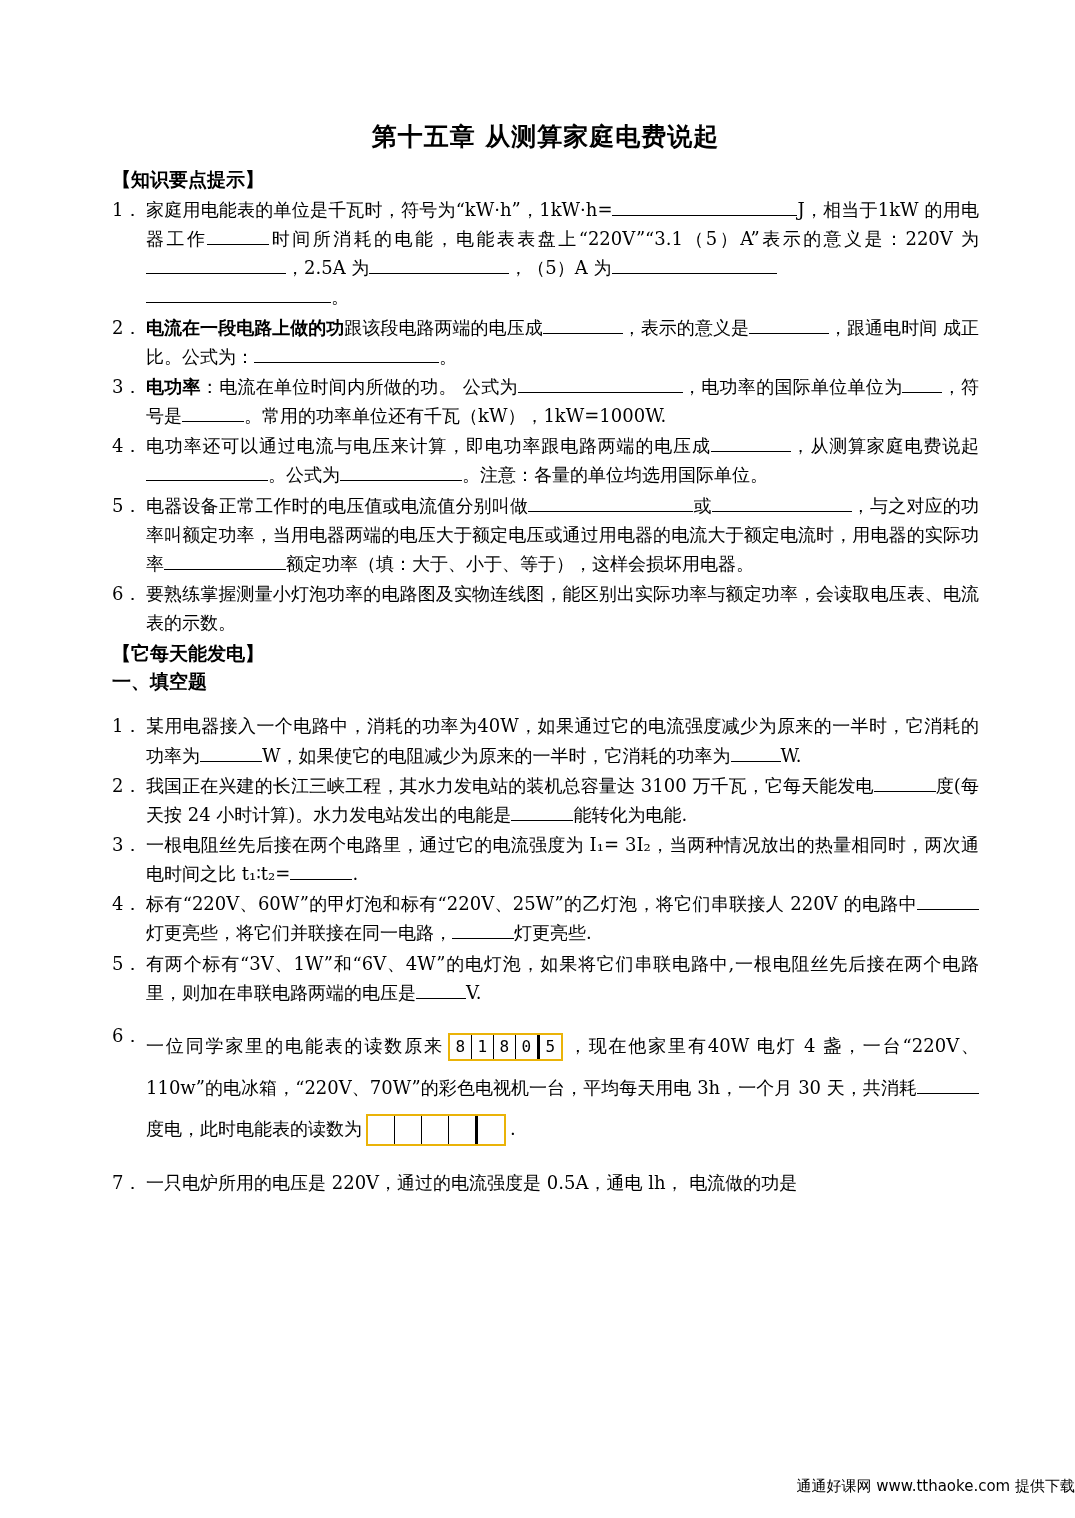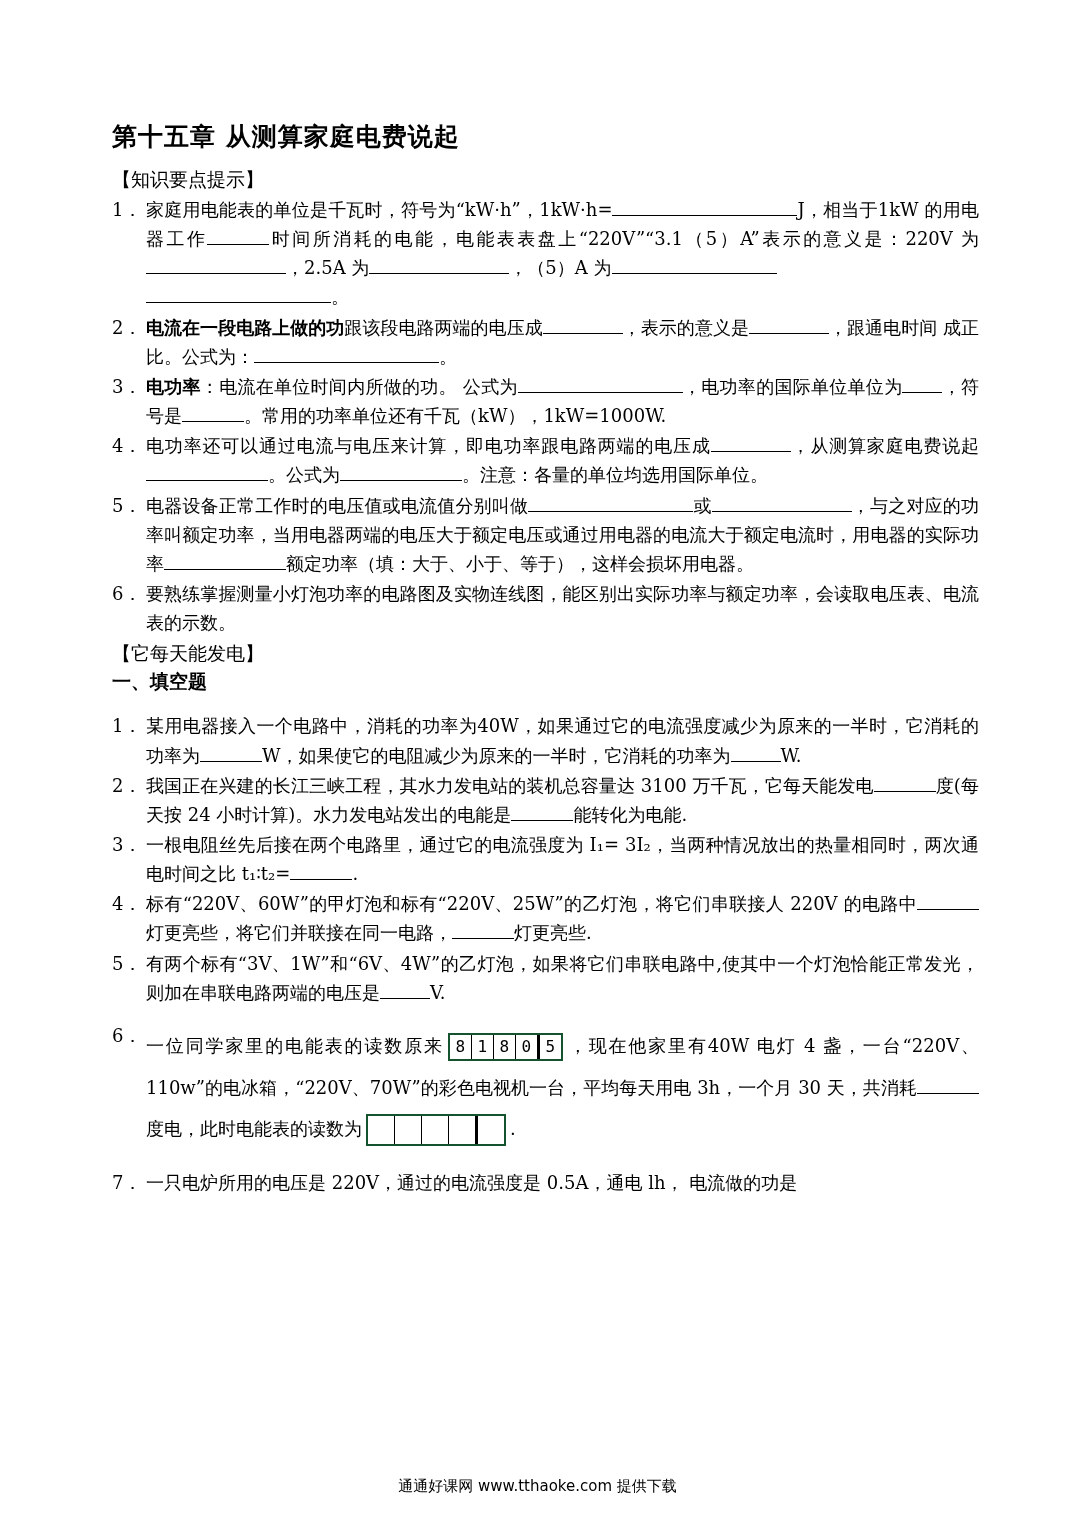--- a/index.html
+++ b/index.html
@@ -16,30 +16,30 @@
     overflow: hidden;
   }
   .page {
     position: relative;
     width: 1075px;
     height: 1518px;
     box-sizing: border-box;
     padding: 96px 96px 0 112px;
   }
   .doc-title {
-    text-align: left;
+    text-align: center;
     font-size: 25px;
     font-weight: bold;
     letter-spacing: 1px;
     margin: 24px 0 14px 0;
     font-family: "DejaVu Serif", "Liberation Serif", serif;
   }
   .section-head {
     font-size: 19px;
-    font-weight: normal;
+    font-weight: bold;
     margin: 4px 0 2px 0;
     font-family: "DejaVu Serif", "Liberation Serif", serif;
   }
   .sub-head {
     font-size: 19px;
     font-weight: bold;
     margin: 2px 0 16px 0;
     font-family: "DejaVu Serif", "Liberation Serif", serif;
   }
   ol.items {
@@ -76,21 +76,21 @@
   .u.w60 { width: 62px; }
   .u.w80 { width: 80px; }
   .u.w120 { width: 122px; }
   .u.w140 { width: 140px; }
   .u.w160 { width: 165px; }
   .u.w180 { width: 185px; }
 
   
   .meter {
     display: inline-block;
-    border: 2px solid #14532d;
+    border: 2px solid #eab308;
     vertical-align: middle;
     margin: 12px 4px;
     line-height: 0;
     background: #fff;
   }
   .meter .cell {
     display: inline-block;
     width: 21px;
     height: 24px;
     border-right: 1px solid #000;
@@ -106,21 +106,21 @@
     border-right: none;
   }
   .meter.blank .cell { width: 26px; height: 28px; line-height: 28px; }
   .meter.blank .cell.red { border-left: 2px solid #000; }
 
   .footer {
     position: absolute;
     left: 0;
     right: 0;
     bottom: 22px;
-    text-align: center;
+    text-align: right;
     font-size: 15px;
     color: #000;
     font-family: "DejaVu Sans", "Liberation Sans", sans-serif;
   }
 </style>
 </head>
 <body>
 
 <div class="page">
 
@@ -202,21 +202,21 @@
     <li class="item">
       <span class="num">4．</span>
       <span class="txt">
         <span>标有“220V、60W”的甲灯泡和标有“220V、25W”的乙灯泡，将它们串联接人 220V 的电路中</span><span class="u w60"></span><span>灯更亮些，将它们并联接在同一电路，</span><span class="u w60"></span><span>灯更亮些.</span>
       </span>
     </li>
 
     <li class="item">
       <span class="num">5．</span>
       <span class="txt">
-        <span>有两个标有“3V、1W”和“6V、4W”的乙灯泡，如果将它们串联电路中,使其中一个灯泡恰能正常发光，则加在串联电路两端的电压是</span><span class="u w50"></span><span>V.</span>
+        <span>有两个标有“3V、1W”和“6V、4W”的电灯泡，如果将它们串联电路中,一根电阻丝先后接在两个电路里，则加在串联电路两端的电压是</span><span class="u w50"></span><span>V.</span>
       </span>
     </li>
 
     <li class="item" style="margin-top:14px;">
       <span class="num">6．</span>
       <span class="txt">
         <span>一位同学家里的电能表的读数原来</span><span class="meter"><span class="cell">8</span><span class="cell">1</span><span class="cell">8</span><span class="cell">0</span><span class="cell red">5</span></span><span>，现在他家里有40W 电灯 4 盏，一台“220V、  110w”的电冰箱，“220V、70W”的彩色电视机一台，平均每天用电 3h，一个月 30 天，共消耗</span><span class="u w60"></span><span>度电，此时电能表的读数为</span><span class="meter blank"><span class="cell"></span><span class="cell"></span><span class="cell"></span><span class="cell"></span><span class="cell red"></span></span><span>.</span>
       </span>
     </li>
 

